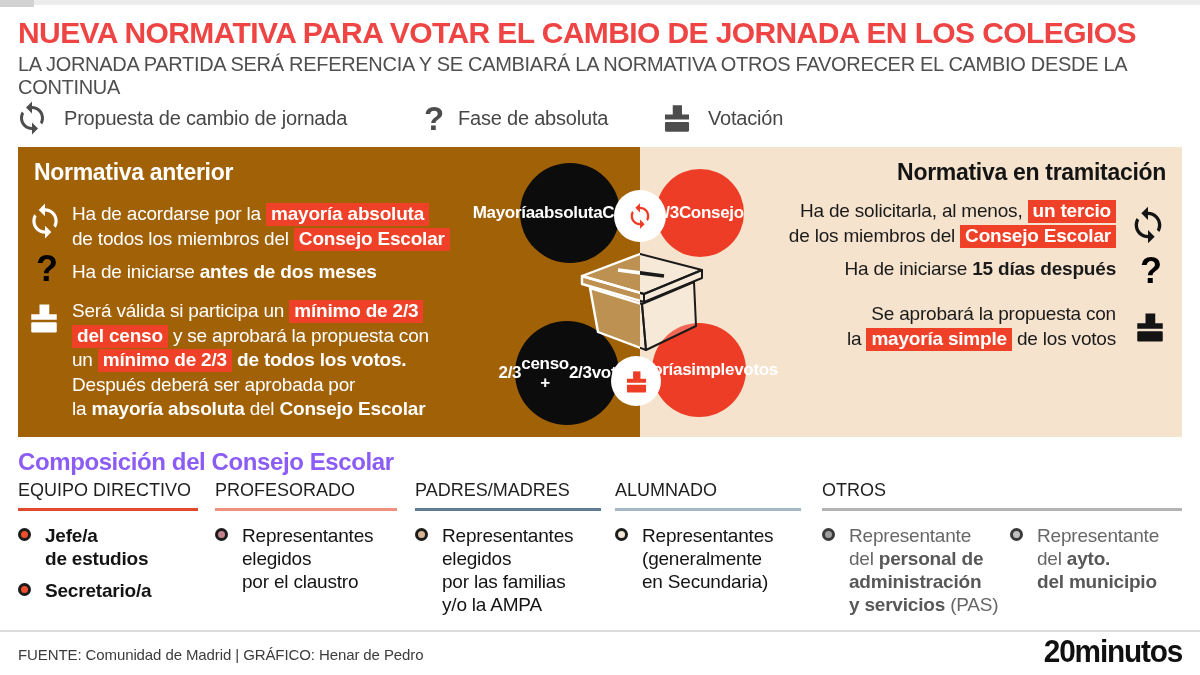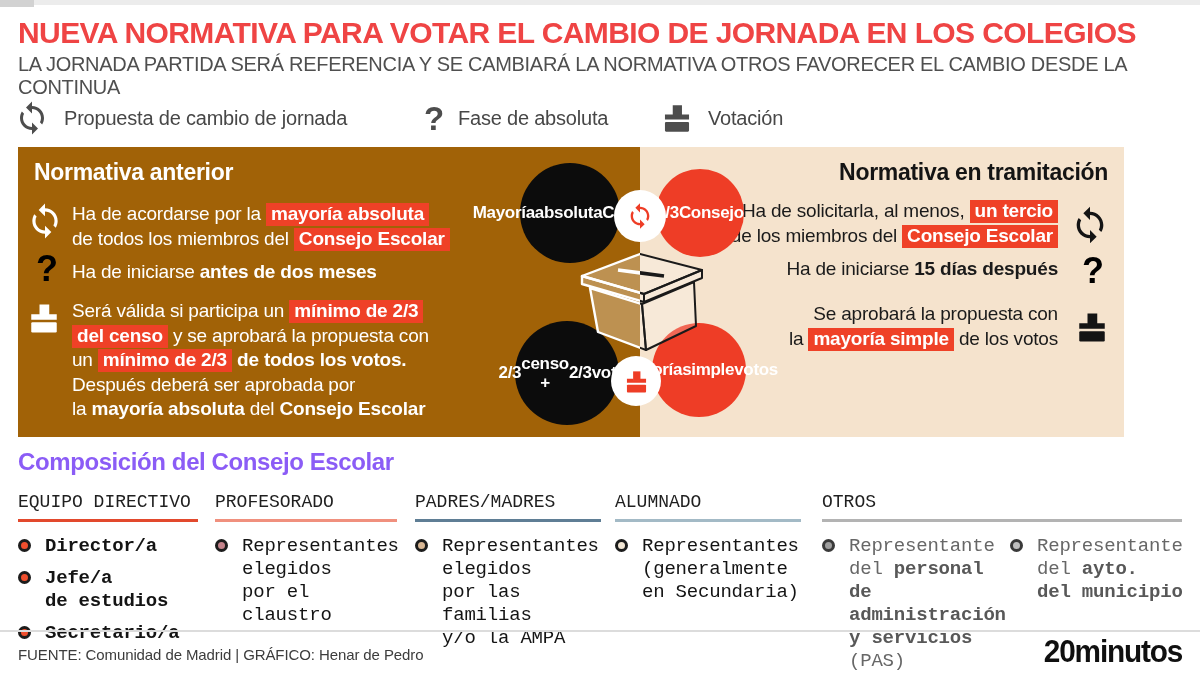--- a/index.html
+++ b/index.html
@@ -20,21 +20,21 @@
                  font-size:20px; color:#474747; letter-spacing:-0.2px; }
   .li-1 { left:14px; } .li-2 { left:424px; } .li-3 { left:660px; }
   .ic { display:block; }
   .ic-gray { color:#4d4d4d; }
   .qmark { font-weight:800; font-size:33px; line-height:33px; color:#4d4d4d; }
 
   
   .panel-wrap { position:absolute; left:18px; top:147px; width:1164px; height:290px; }
   .panel { position:absolute; top:0; height:290px; }
   .panel-old { left:0; width:622px; background:#a16207; }
-  .panel-new { left:622px; width:484px; background:#f5e3cd; }
+  .panel-new { left:622px; width:542px; background:#f5e3cd; }
 
   .panel-old h2 { position:absolute; left:16px; top:12px; font-size:23px; font-weight:700; color:#fff; letter-spacing:-0.3px; }
   .panel-new h2 { position:absolute; right:16px; top:12px; font-size:23px; font-weight:700; color:#141414; letter-spacing:-0.3px; }
 
   .row-txt { position:absolute; font-size:19px; line-height:24.5px; letter-spacing:-0.2px; }
   .panel-old .row-txt { left:54px; color:#fff; }
   .panel-new .row-txt { right:66px; color:#1a1a1a; text-align:right; }
   .o-r1 { top:55px; } .o-r2 { top:113px; } .o-r3 { top:152px; }
   .n-r1 { top:52px; } .n-r2 { top:110px; } .n-r3 { top:155px; }
 
@@ -64,21 +64,21 @@
   .boxart { position:absolute; left:554px; top:99px; z-index:3; }
 
   .mini { position:absolute; width:52px; height:52px; border-radius:50%; background:#fff;
           display:flex; align-items:center; justify-content:center; color:#ee3d26; z-index:4; }
   .mini-1 { left:596px; top:43px; }
   .mini-2 { left:593px; top:209px; width:50px; height:50px; }
 
   
   .comp { position:absolute; left:18px; top:448px; width:1164px; }
   .comp-title { font-size:24px; font-weight:700; color:#8b5cf6; letter-spacing:-0.4px; }
-  .grp { position:absolute; top:44px;font-family:Liberation Mono, monospace; }
+  .grp { position:absolute; top:32px; }
   .g0 { left:0;    width:180px; } .g1 { left:197px; width:182px; }
   .g2 { left:397px; width:186px; } .g3 { left:597px; width:186px; }
   .g4 { left:804px; width:360px; }
   .grp-hd { font-size:18px; color:#1f1f1f; letter-spacing:0; padding-bottom:7px; border-bottom:3px solid #999; }
   .g0 .grp-hd { border-color:#e2492d; } .g1 .grp-hd { border-color:#f0907e; }
   .g2 .grp-hd { border-color:#5f7e95; } .g3 .grp-hd { border-color:#a3bac6; }
   .g4 .grp-hd { border-color:#b3b3b3; }
   .grp-items { margin-top:13px; position:relative; }
   .citem { display:flex; gap:14px; margin-bottom:9px; font-size:19px; line-height:23px; color:#141414; letter-spacing:-0.2px; }
   .bullet { flex:0 0 13px; width:13px; height:13px; border-radius:50%; margin-top:4px; border:3px solid #1c1c1c; }
@@ -233,24 +233,20 @@
   </section>
 
   <section class="comp">
     <h2 class="comp-title">Composición del Consejo Escolar</h2>
 
     <div class="grp g0">
       <div class="grp-hd">EQUIPO DIRECTIVO</div>
       <div class="grp-items">
         <div class="citem">
           <span class="bullet bl-red"></span>
-          <span><span class="seg-b">Director/a</span></span>
-        </div>
-        <div class="citem">
-          <span class="bullet bl-red"></span>
           <span><span class="seg-b">Jefe/a</span><br><span class="seg-b">de estudios</span></span>
         </div>
         <div class="citem">
           <span class="bullet bl-red"></span>
           <span><span class="seg-b">Secretario/a</span></span>
         </div>
       </div>
     </div>
 
     <div class="grp g1">

